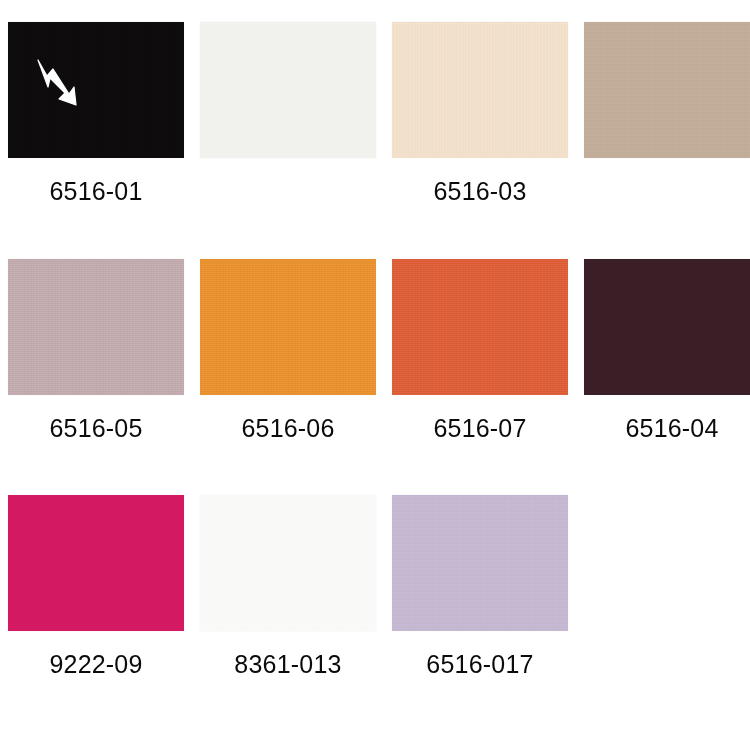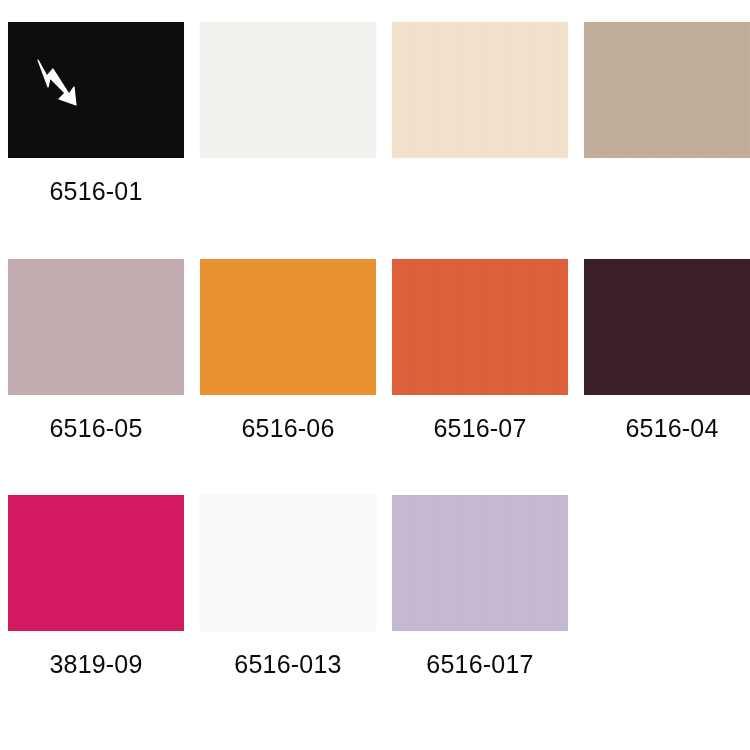--- a/index.html
+++ b/index.html
@@ -99,20 +99,21 @@
 <div id="swatch-grid">
     <div class="swatch-cell">
       <div class="swatch-chip is-flat" style="background-color: rgb(13, 11, 11);"></div>
       <div class="swatch-label">6516-01</div>
     </div>
     <div class="swatch-cell">
       <div class="swatch-chip is-flat" style="background-color: rgb(242, 242, 239);"></div>
     </div>
     <div class="swatch-cell">
       <div class="swatch-chip" style="background-color: rgb(245, 227, 205);"></div>
+      <div class="swatch-label">6516-03</div>
     </div>
     <div class="swatch-cell">
       <div class="swatch-chip" style="background-color: rgb(196, 174, 155);"></div>
     </div>
     <div class="swatch-cell">
       <div class="swatch-chip" style="background-color: rgb(196, 173, 176);"></div>
       <div class="swatch-label">6516-05</div>
     </div>
     <div class="swatch-cell">
       <div class="swatch-chip" style="background-color: rgb(235, 146, 47);"></div>
@@ -121,25 +122,25 @@
     <div class="swatch-cell">
       <div class="swatch-chip" style="background-color: rgb(224, 95, 56);"></div>
       <div class="swatch-label">6516-07</div>
     </div>
     <div class="swatch-cell">
       <div class="swatch-chip is-flat" style="background-color: rgb(58, 31, 38);"></div>
       <div class="swatch-label">6516-04</div>
     </div>
     <div class="swatch-cell">
       <div class="swatch-chip is-flat" style="background-color: rgb(213, 25, 99);"></div>
-      <div class="swatch-label">3819-09</div>
+      <div class="swatch-label">9222-09</div>
     </div>
     <div class="swatch-cell">
       <div class="swatch-chip is-flat" style="background-color: rgb(250, 250, 248);"></div>
-      <div class="swatch-label">6516-013</div>
+      <div class="swatch-label">8361-013</div>
     </div>
     <div class="swatch-cell">
       <div class="swatch-chip" style="background-color: rgb(199, 186, 212);"></div>
       <div class="swatch-label">6516-017</div>
     </div>
   </div>
 
 <svg id="cursor-pointer" viewBox="0 0 46 52" xmlns="http://www.w3.org/2000/svg" style="left: 33px; top: 56px;">
   <path d="M5 4 L14 20 L20 13 L36 38 L41 31 L43 49 L26 43 L32 37 L17 22 L15 31 Z" fill="#ffffff" stroke="#ffffff" stroke-width="1.2" stroke-linejoin="round"></path>
 </svg>

